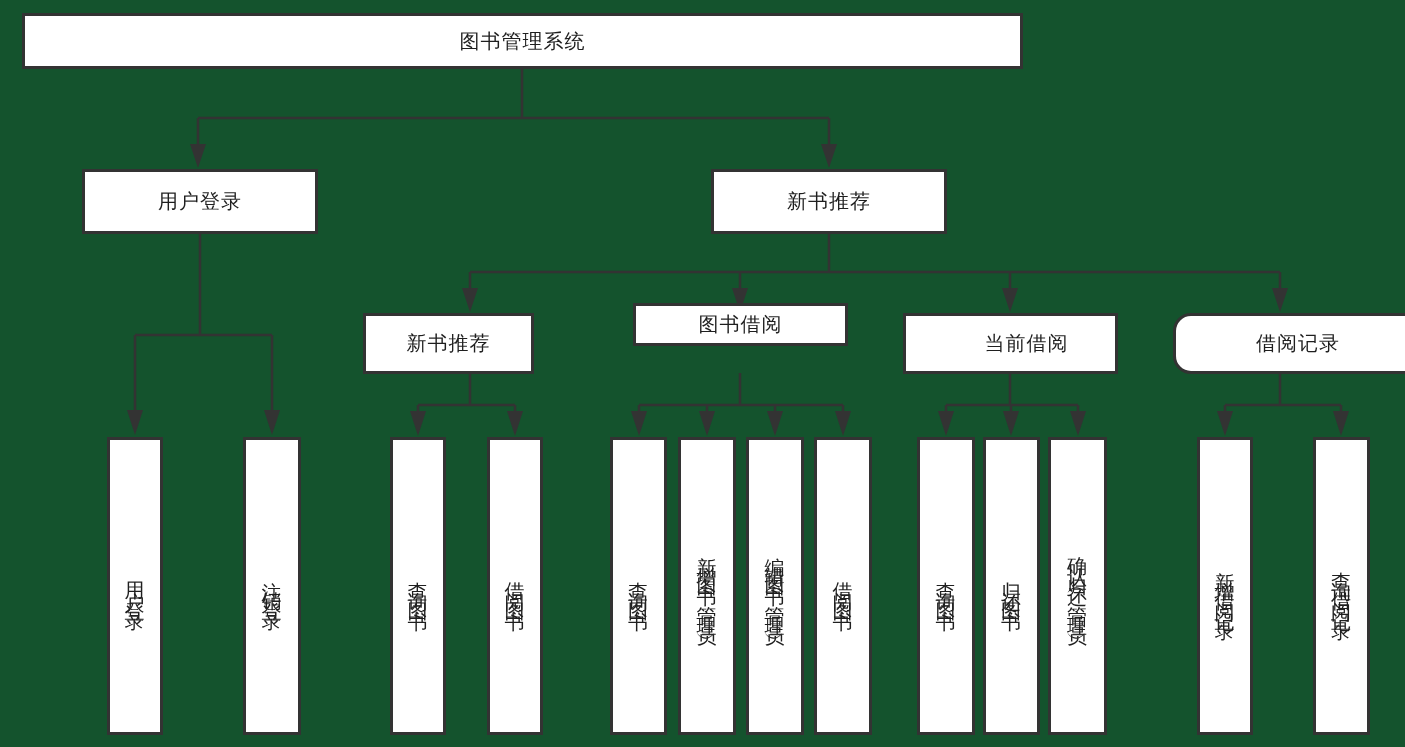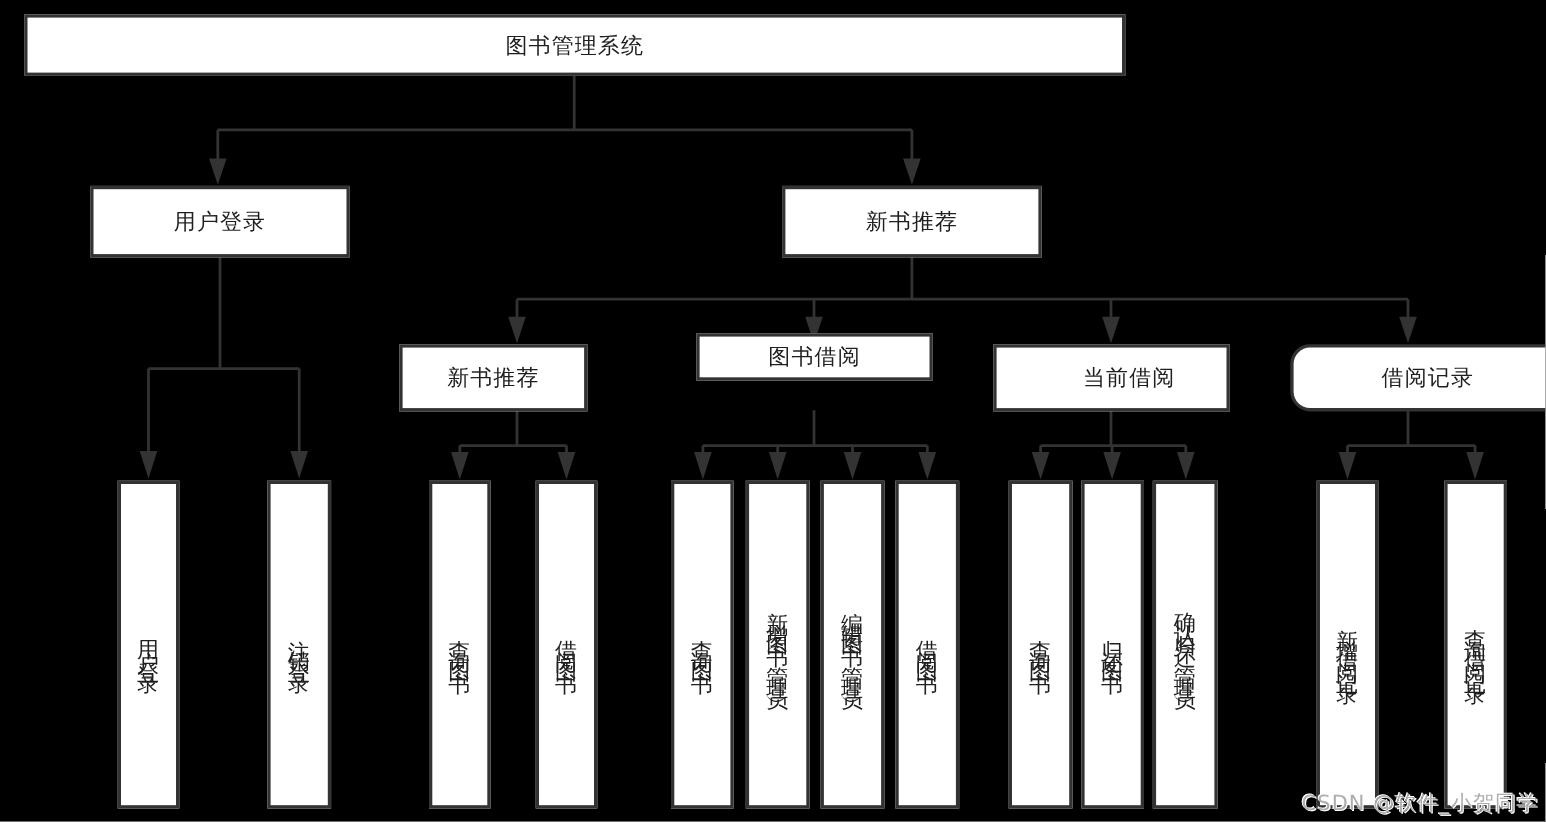--- a/index.html
+++ b/index.html
@@ -1,20 +1,20 @@
 <!DOCTYPE html>
 <html><head>
 <meta charset="utf-8">
 <style>
   html, body { margin: 0; padding: 0; background: #ffffff; }
   .canvas {
     position: relative;
     width: 1405px;
     height: 747px;
-    background: #000000;
+    background: #14532d;
     font-family: "DejaVu Sans", "Liberation Sans", sans-serif;
     color: #1f1f1f;
     overflow: hidden;
   }
   svg.wires { position: absolute; left: 0; top: 0; }
   .node {
     position: absolute;
     box-sizing: border-box;
     border: 3px solid #333333;
     background: #ffffff;
@@ -144,15 +144,14 @@
     <span>确认归还（管理员）</span>
   </div>
 
   <div class="leaf" style="left:1197px; top:437px; width:56px; height:298px;">
     <span>新增借阅记录</span>
   </div>
   <div class="leaf" style="left:1313px; top:437px; width:57px; height:298px;">
     <span>查询借阅记录</span>
   </div>
 
-  <div class="watermark">CSDN @软件_小贺同学</div>
 
 </div>
 
 </body></html>

